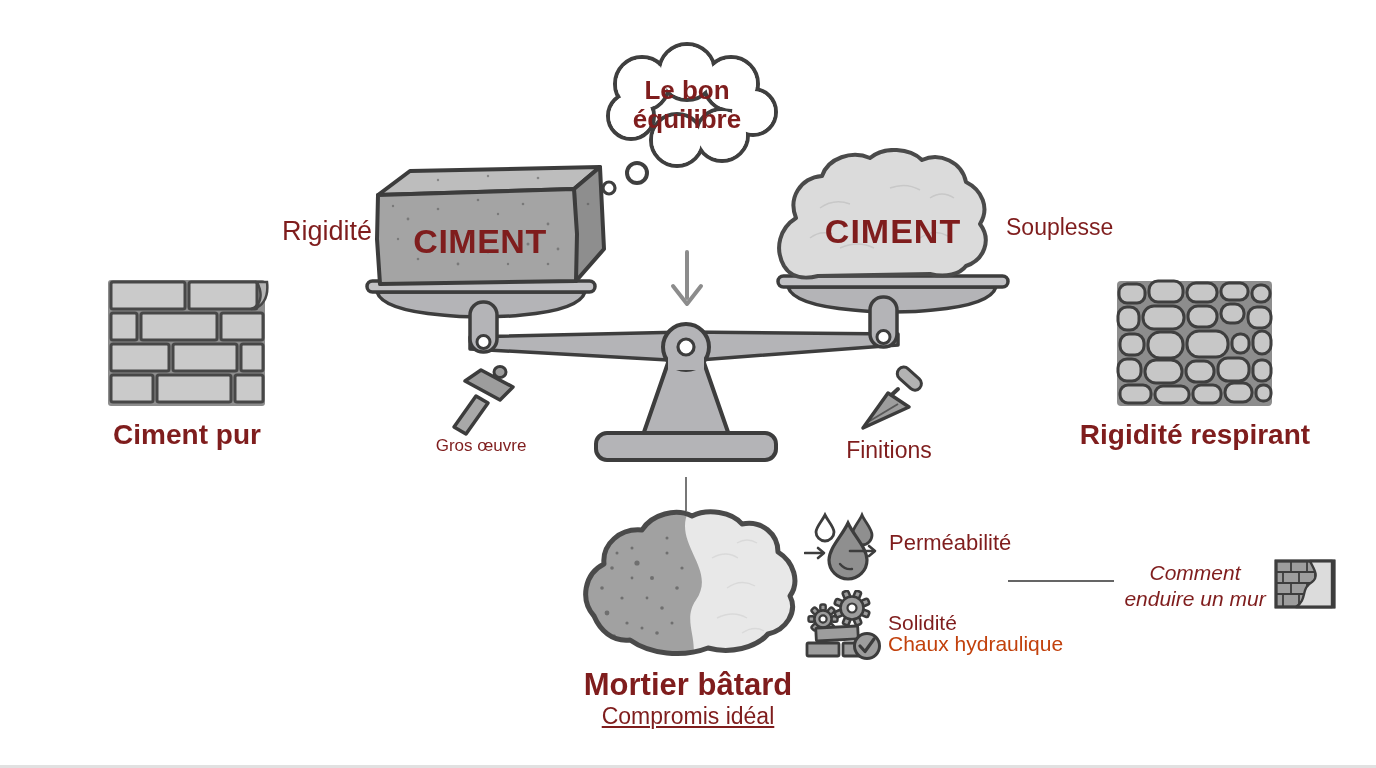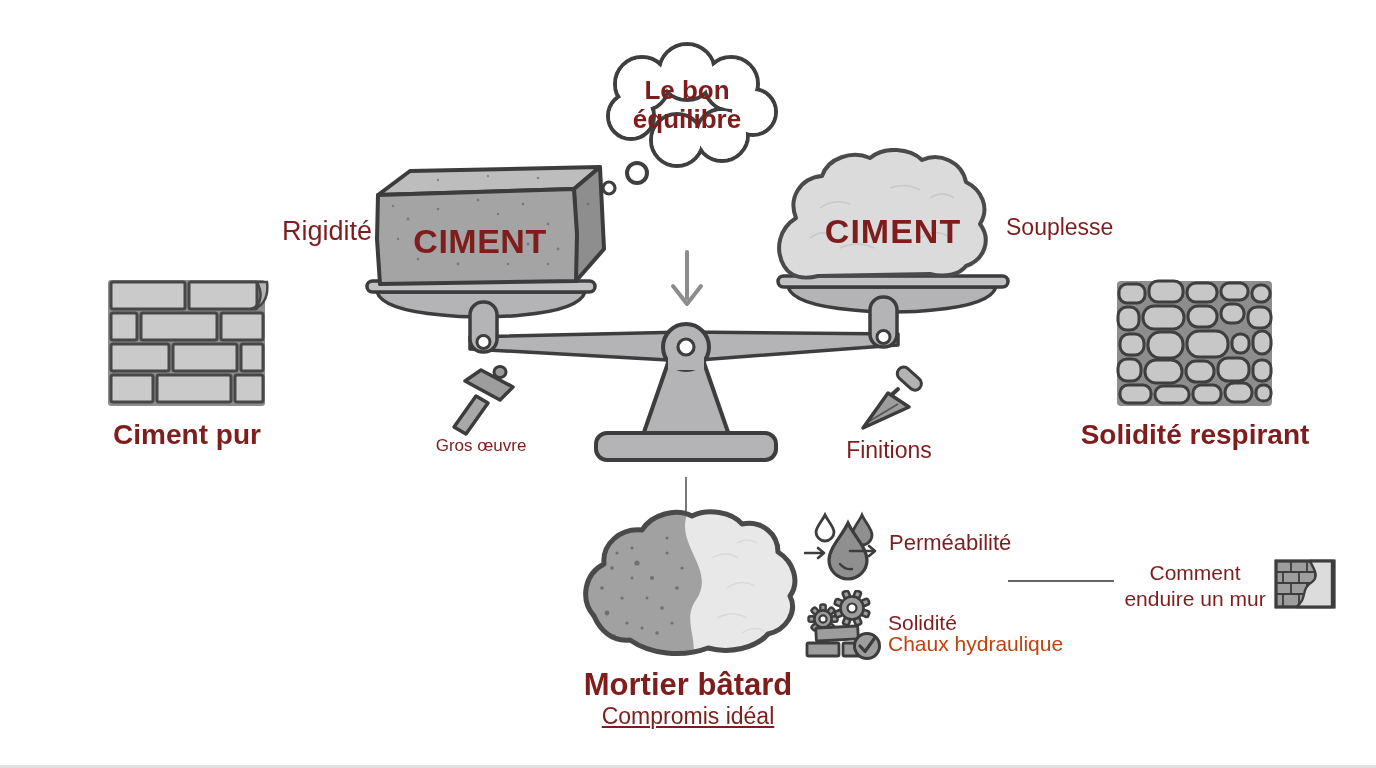--- a/index.html
+++ b/index.html
@@ -172,21 +172,21 @@
       <rect x="74" y="85" width="28" height="21" rx="10"></rect>
         <rect x="106" y="82" width="31" height="23" rx="10"></rect>
       <rect x="141" y="84" width="18" height="21" rx="8"></rect>
       <rect x="8" y="109" width="31" height="18" rx="8"></rect>
         <rect x="43" y="110" width="34" height="17" rx="8"></rect>
       <rect x="81" y="109" width="28" height="18" rx="8"></rect>
         <rect x="113" y="107" width="27" height="19" rx="9"></rect>
       <rect x="144" y="109" width="15" height="16" rx="7"></rect>
     </g>
   </svg>
-  <div class="lbl ctr bold" style="left:1040px;top:419px;width:310px;font-size:28px;">Solidité respirant</div>
+  <div class="lbl ctr bold" style="left:1040px;top:419px;width:310px;font-size:28px;">Rigidité respirant</div>
 
   <svg class="abs" style="left:448px;top:360px;" width="80" height="78" viewBox="0 0 80 78">
     <ellipse cx="52" cy="12" rx="6" ry="5.5" fill="#9d9d9d" stroke="#3c3c3c" stroke-width="3"></ellipse>
     <path d="M28,36 L40,43 L18,74 L6,67 Z" fill="#a8a8a8" stroke="#3c3c3c" stroke-width="3.5" stroke-linejoin="round"></path>
     <path d="M17,21 L33,10 L65,27 L52,40 Z" fill="#9d9d9d" stroke="#3c3c3c" stroke-width="3.5" stroke-linejoin="round"></path>
   </svg>
   <div class="lbl ctr" style="left:411px;top:436px;width:140px;font-size:17px;text-align:center;">Gros œuvre</div>
 
   <svg class="abs" style="left:852px;top:360px;" width="84" height="78" viewBox="0 0 84 78">
     <g transform="rotate(42 57 19)">
@@ -292,21 +292,21 @@
     <rect x="12" y="37" width="42" height="13" rx="1.5" fill="#9d9d9d" stroke="#3c3c3c" stroke-width="2.8" transform="rotate(-3 33 43)"></rect>
     <rect x="3" y="53" width="32" height="13" rx="1.5" fill="#9d9d9d" stroke="#3c3c3c" stroke-width="2.8"></rect>
     <rect x="39" y="53" width="24" height="13" rx="1.5" fill="#9d9d9d" stroke="#3c3c3c" stroke-width="2.8"></rect>
     <circle cx="63" cy="56" r="12.5" fill="#9d9d9d" stroke="#3c3c3c" stroke-width="3"></circle>
     <path d="M56,56 L61,61.5 L70,49" stroke="#3c3c3c" stroke-width="3.2" fill="none" stroke-linecap="round" stroke-linejoin="round"></path>
   </svg>
   <div class="lbl" style="left:888px;top:611px;font-size:21px;">Solidité</div>
   <div class="lbl muted" style="left:888px;top:632px;font-size:21px;">Chaux hydraulique</div>
 
   <div class="divider" style="left:1008px;top:580px;width:106px;height:2px;"></div>
-  <div class="lbl ctr" style="left:1120px;top:560px;width:150px;font-size:21px;line-height:1.25;">
+  <div class="lbl ctr" style="left:1120px;top:560px;width:150px;font-size:21px;line-height:1.25;font-style:italic;">
     <span>Comment</span>
     <span class="line2">enduire un mur</span>
   </div>
   <svg class="abs" style="left:1274px;top:559px;" width="62" height="50" viewBox="0 0 62 50">
     <rect x="2" y="2" width="58" height="46" fill="#9d9d9d" stroke="#3d3d3d" stroke-width="2.8"></rect>
     <g stroke="#3d3d3d" stroke-width="1.8">
       <line x1="2" y1="13" x2="60" y2="13"></line>
         <line x1="2" y1="24" x2="60" y2="24"></line>
         <line x1="2" y1="35" x2="60" y2="35"></line>
       <line x1="17" y1="2" x2="17" y2="13"></line>

